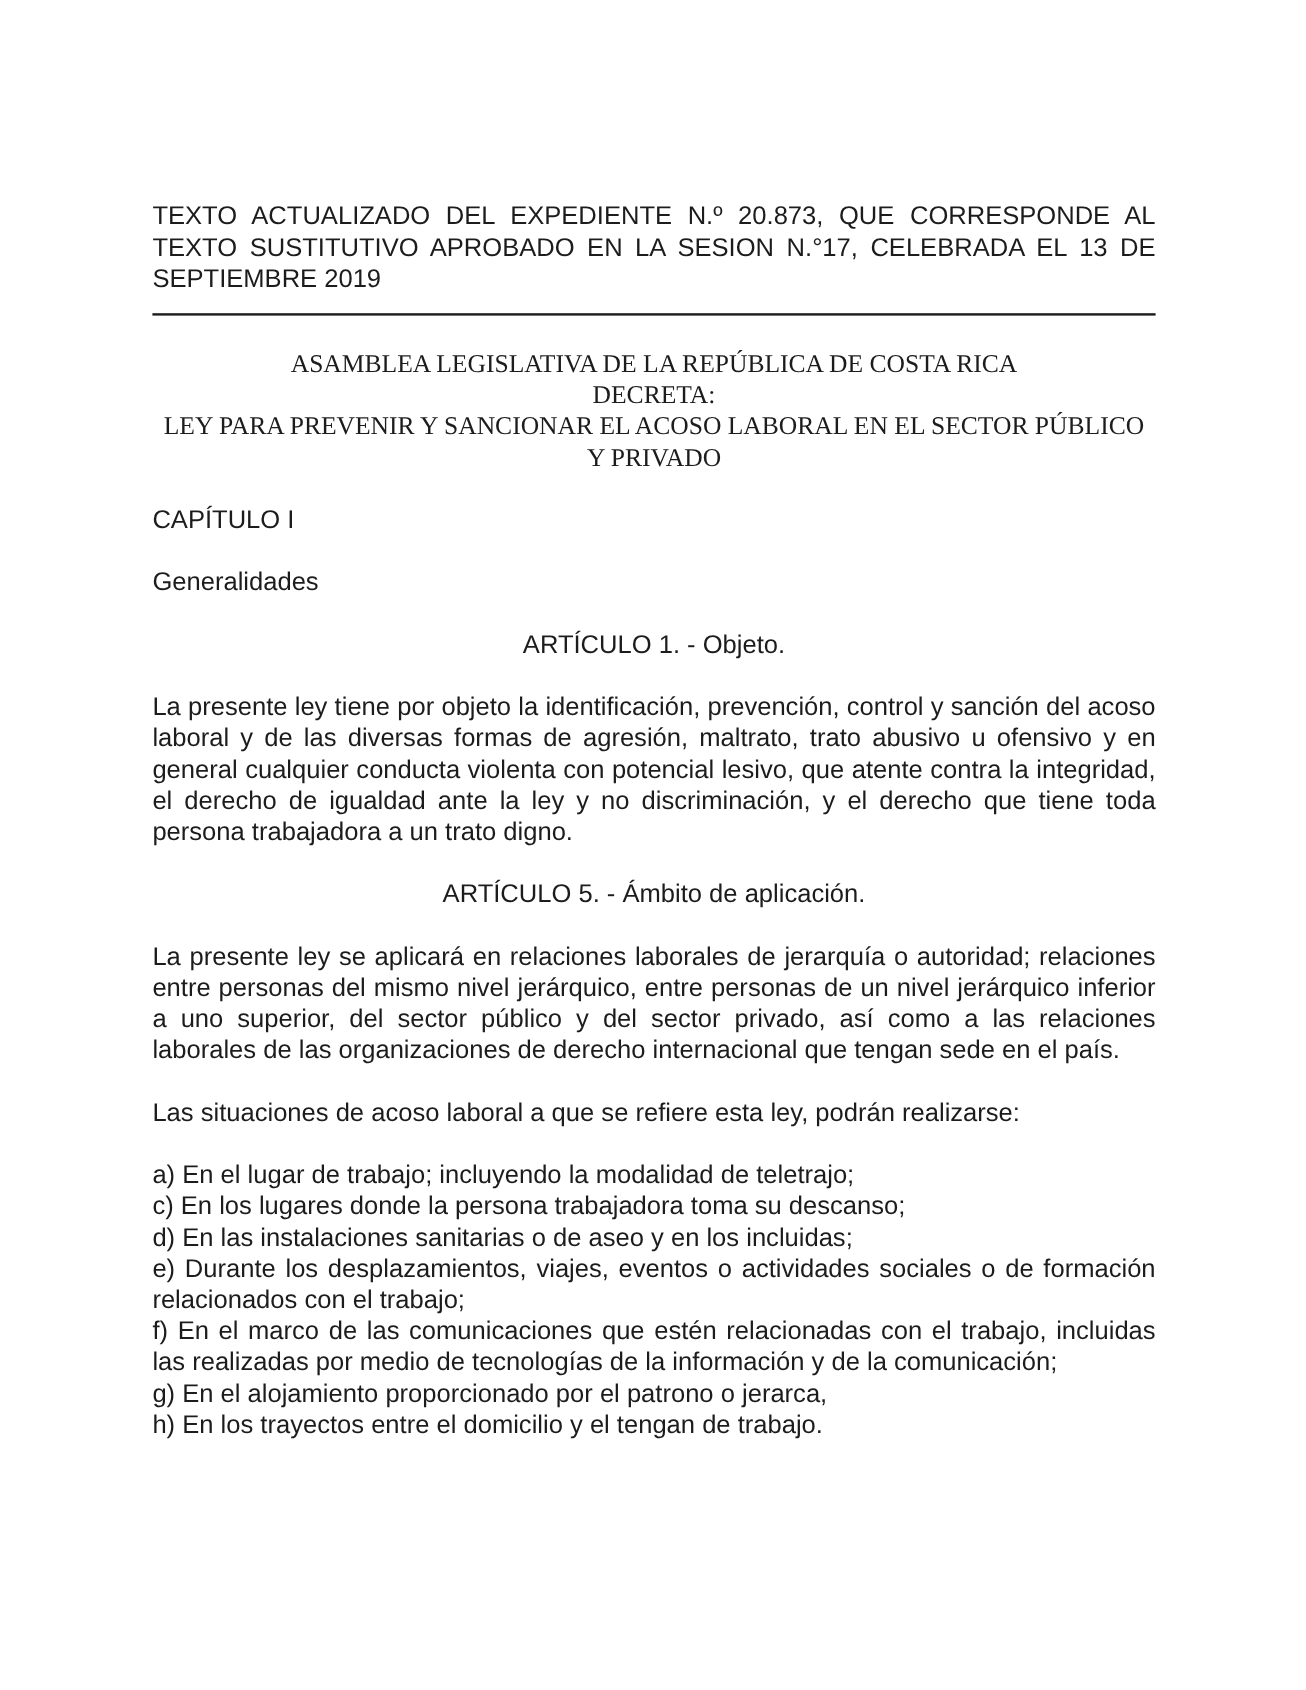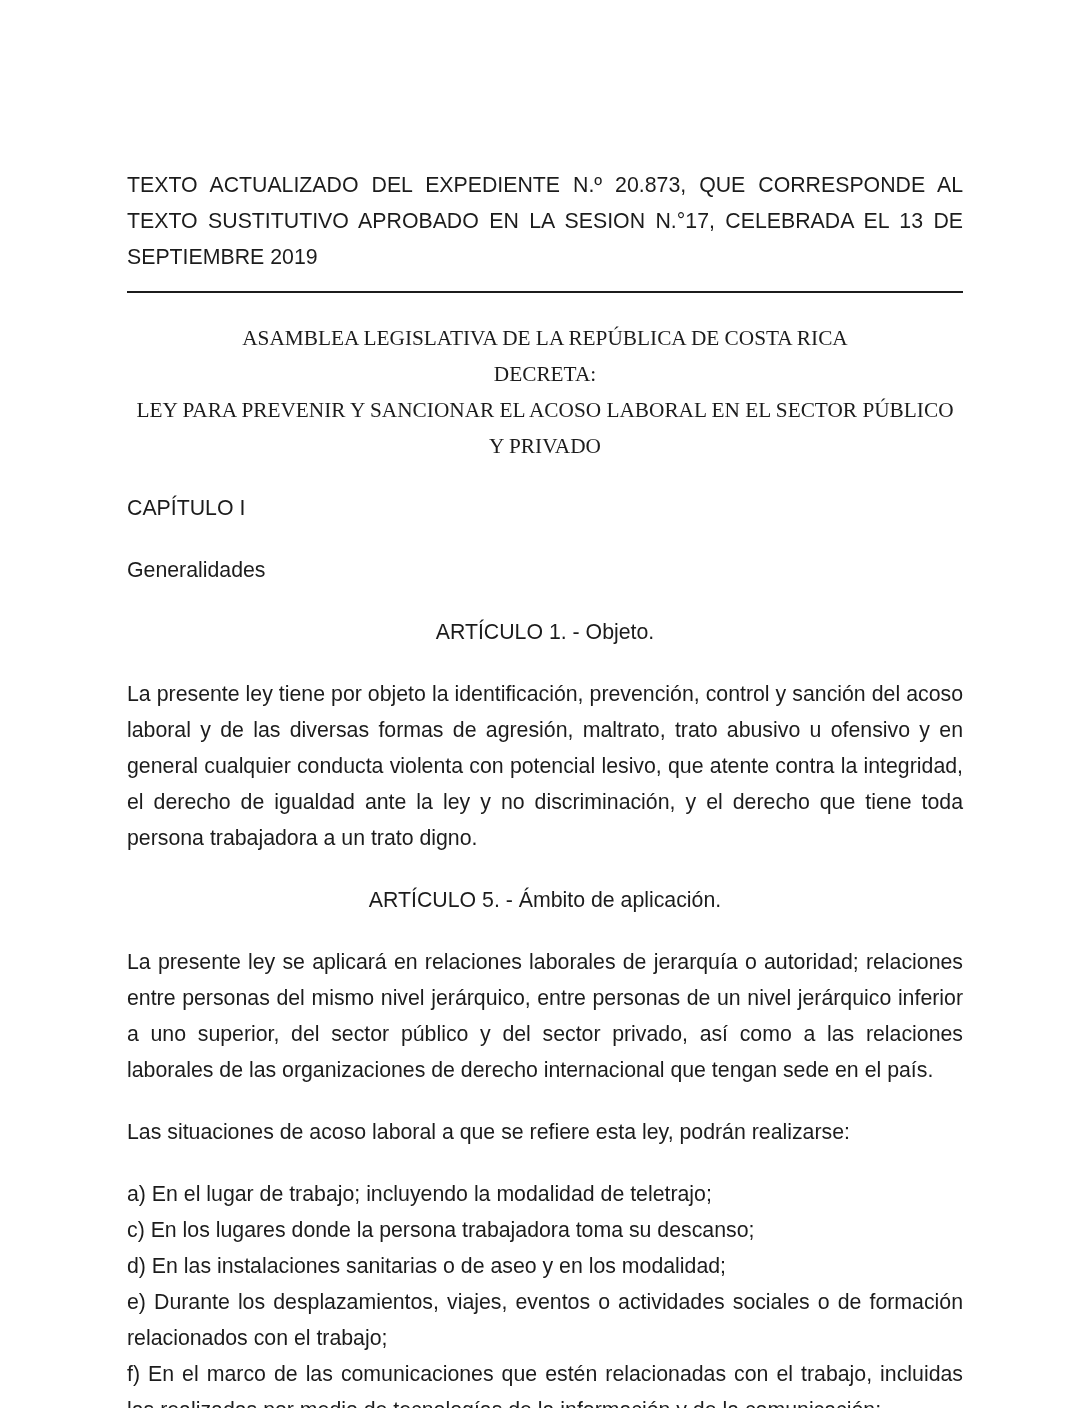--- a/index.html
+++ b/index.html
@@ -13,21 +13,21 @@
     overflow: hidden;
     font-family: "Liberation Sans", sans-serif;
     color: #1c1c1c;
   }
   .page {
     box-sizing: border-box;
     width: 1088px;
     height: 1408px;
     padding: 167px 125px 0 127px;
     font-size: 21.3px;
-    line-height: 36px;
+    line-height: 26px;
     background: #ffffff;
   }
   .para {
     margin: 0 0 26px 0;
   }
   .header-para {
     margin: 0 0 16px 0;
     text-align: left;
   }
   .rule {
@@ -67,19 +67,20 @@
 
   <p class="para left">ARTÍCULO 5. - Ámbito de aplicación.</p>
 
   <p class="para justify">La presente ley se aplicará en relaciones laborales de jerarquía o autoridad; relaciones entre personas del mismo nivel jerárquico, entre personas de un nivel jerárquico inferior a uno superior, del sector público y del sector privado, así como a las relaciones laborales de las organizaciones de derecho internacional que tengan sede en el país.</p>
 
   <p class="para justify">Las situaciones de acoso laboral a que se refiere esta ley, podrán realizarse:</p>
 
   <div class="list">
     <div>a) En el lugar de trabajo; incluyendo la modalidad de teletrajo;</div>
     <div>c) En los lugares donde la persona trabajadora toma su descanso;</div>
-    <div>d) En las instalaciones sanitarias o de aseo y en los modalidad;</div>
+    <div>d) En las instalaciones sanitarias o de aseo y en los incluidas;</div>
     <div>e) Durante los desplazamientos, viajes, eventos o actividades sociales o de formación relacionados con el trabajo;</div>
     <div>f) En el marco de las comunicaciones que estén relacionadas con el trabajo, incluidas las realizadas por medio de tecnologías de la información y de la comunicación;</div>
+    <div>g) En el alojamiento proporcionado por el patrono o jerarca,</div>
     <div>h) En los trayectos entre el domicilio y el tengan de trabajo.</div>
   </div>
 
 </div>
 
 </body></html>

